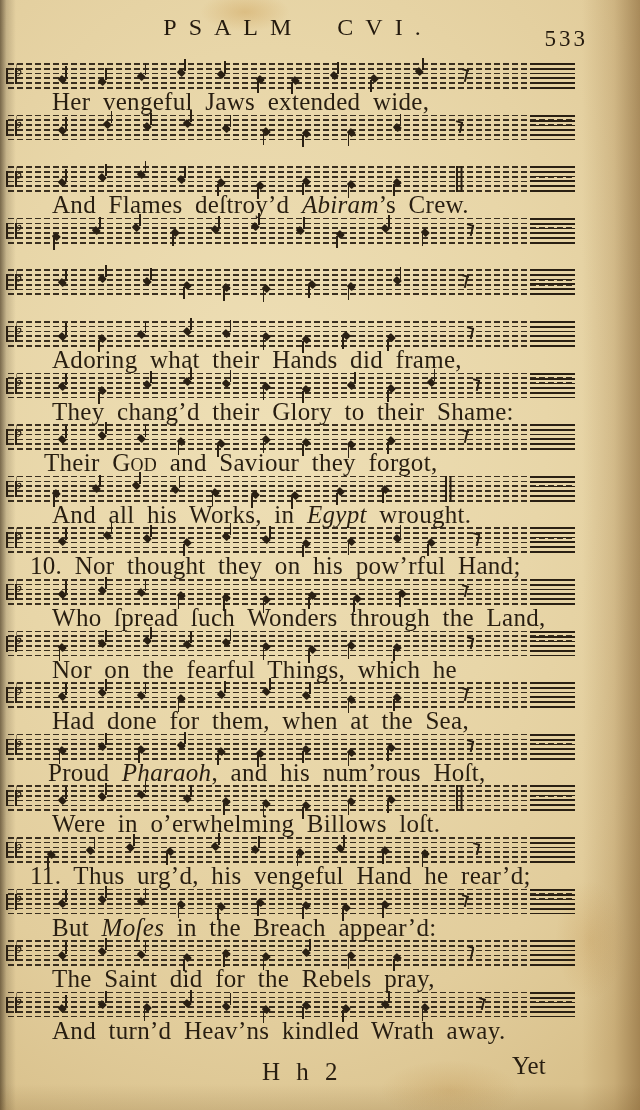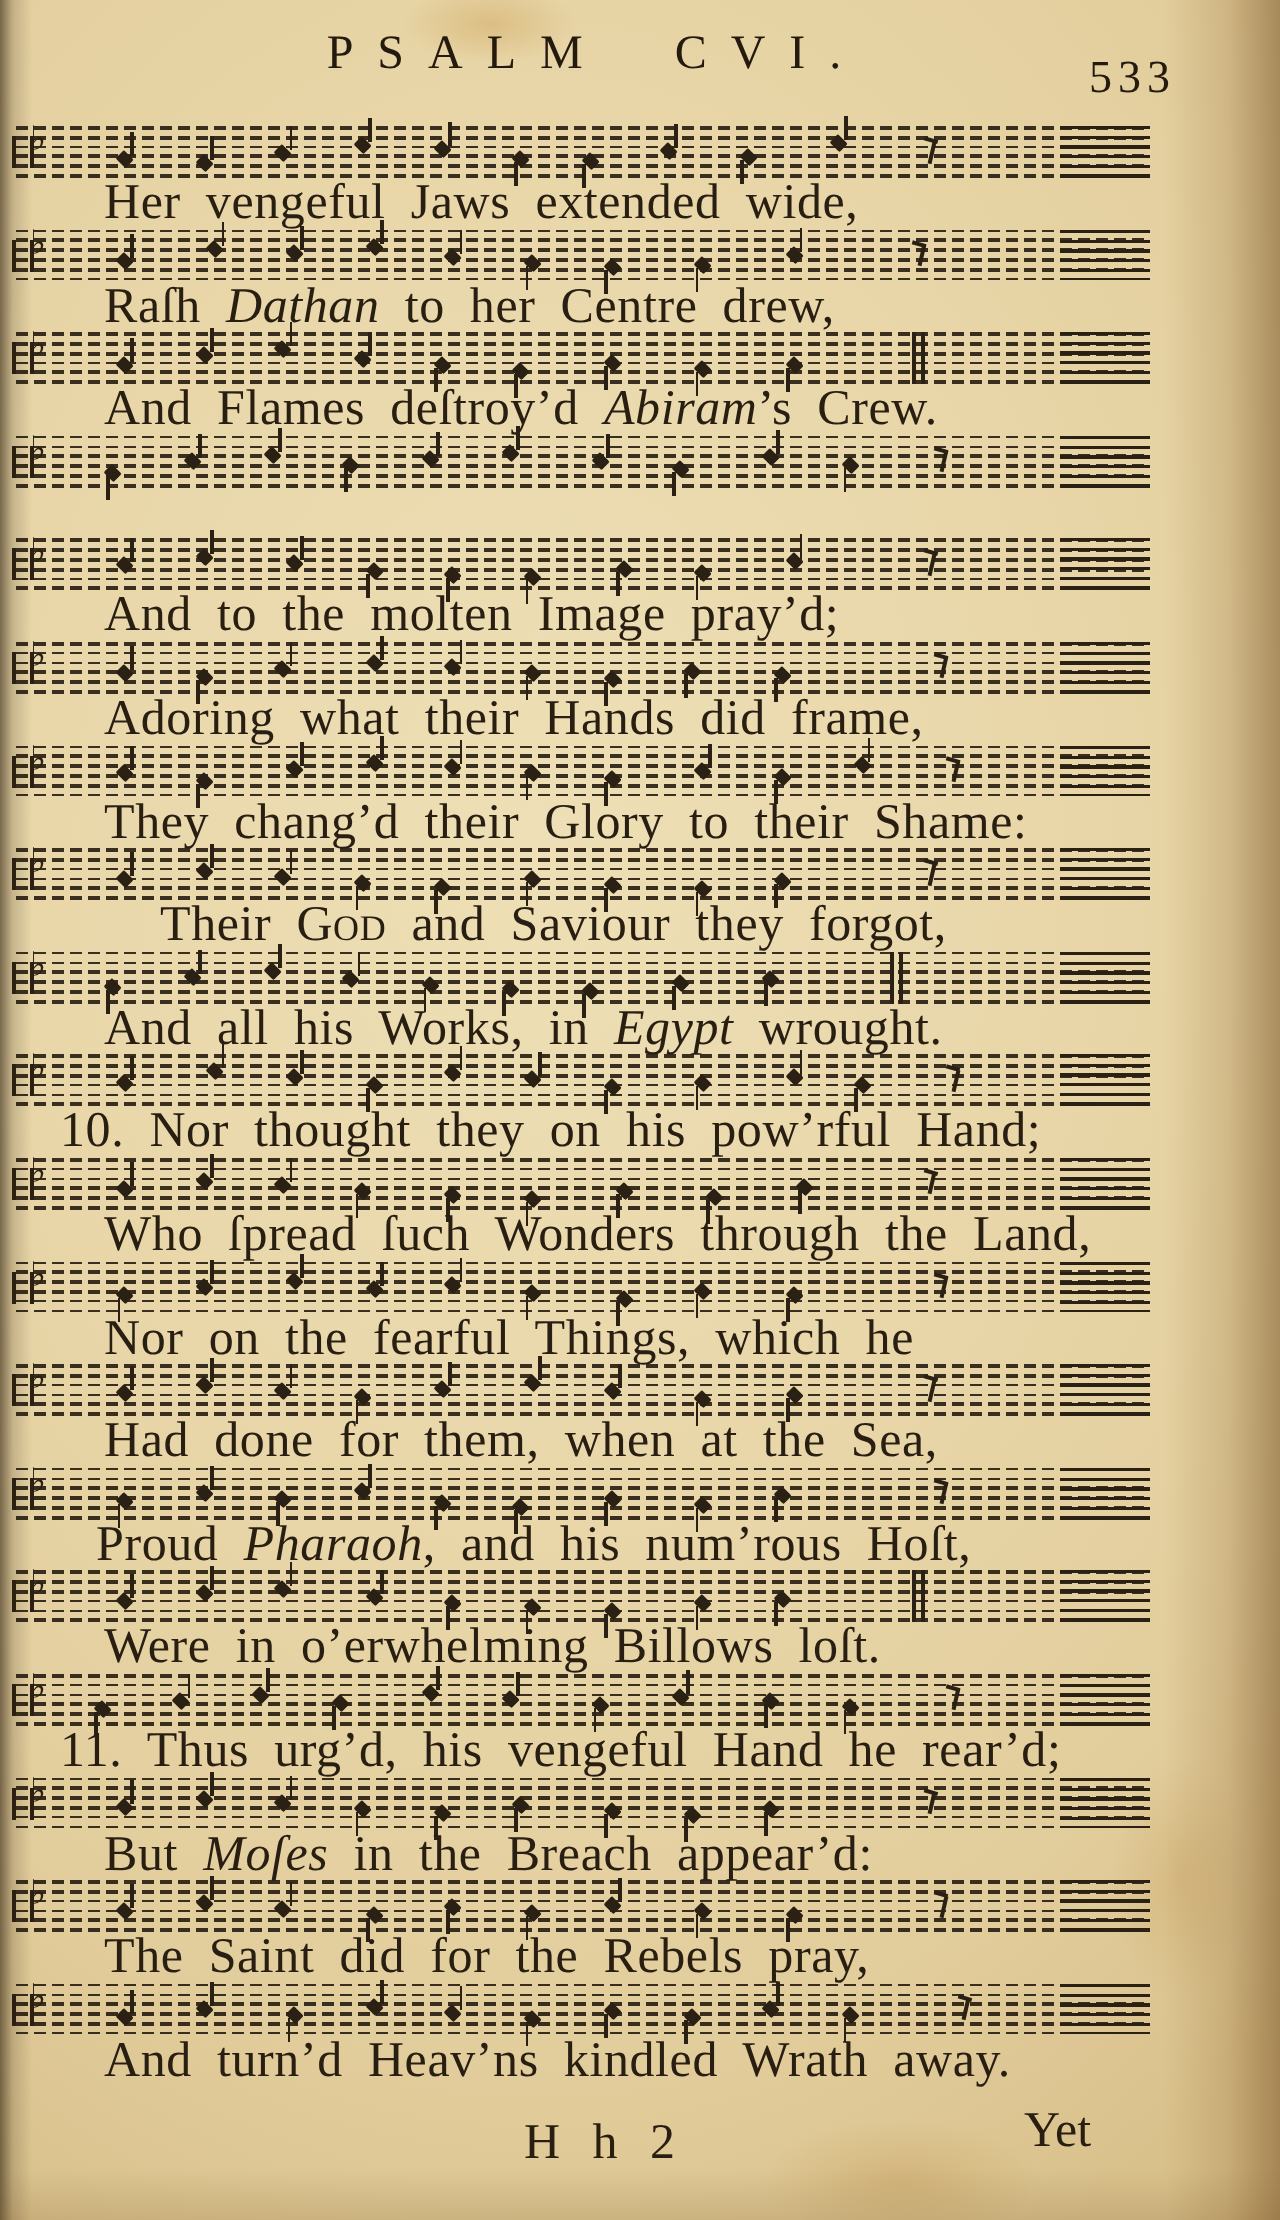--- a/index.html
+++ b/index.html
@@ -191,21 +191,20 @@
             <div class="head"></div>
             <div class="stem down"></div>
           </div>
           <div class="note" style="left: 68%; top: 9px;">
             <div class="head"></div>
             <div class="stem up"></div>
           </div>
           <div class="rest" style="left: 79%;"></div>
           <div class="endblock"></div>
         </div>
-        <div class="lyric" style="margin-left: 52px;"><span>Raſh </span><span class="it">Dathan</span><span> to her Centre drew,</span></div>
       </div>
       <div class="pair">
         <div class="staff">
           <div class="sline" style="top: 0px;"></div>
           <div class="sline" style="top: 4.82px;"></div>
           <div class="sline" style="top: 9.64px;"></div>
           <div class="sline" style="top: 14.46px;"></div>
           <div class="sline" style="top: 19.28px;"></div>
           <div class="sline" style="top: 24.1px;"></div>
           <div class="clef">
@@ -353,21 +352,20 @@
             <div class="head"></div>
             <div class="stem down"></div>
           </div>
           <div class="note" style="left: 68%; top: 8px;">
             <div class="head"></div>
             <div class="stem up"></div>
           </div>
           <div class="rest" style="left: 80%;"></div>
           <div class="endblock"></div>
         </div>
-        <div class="lyric" style="margin-left: 52px;"><span>And to the molten Image pray’d;</span></div>
       </div>
       <div class="pair">
         <div class="staff">
           <div class="sline" style="top: 0px;"></div>
           <div class="sline" style="top: 4.82px;"></div>
           <div class="sline" style="top: 9.64px;"></div>
           <div class="sline" style="top: 14.46px;"></div>
           <div class="sline" style="top: 19.28px;"></div>
           <div class="sline" style="top: 24.1px;"></div>
           <div class="clef">
@@ -516,21 +514,21 @@
             <div class="head"></div>
             <div class="stem down"></div>
           </div>
           <div class="note" style="left: 67%; top: 13px;">
             <div class="head"></div>
             <div class="stem down"></div>
           </div>
           <div class="rest" style="left: 80%;"></div>
           <div class="endblock"></div>
         </div>
-        <div class="lyric" style="margin-left: 80px;"><span>Their </span><span class="sc">God</span><span> and Saviour they forgot,</span></div>
+        <div class="lyric" style="margin-left: 44px;"><span>Their </span><span class="sc">God</span><span> and Saviour they forgot,</span></div>
       </div>
       <div class="pair">
         <div class="staff">
           <div class="sline" style="top: 0px;"></div>
           <div class="sline" style="top: 4.82px;"></div>
           <div class="sline" style="top: 9.64px;"></div>
           <div class="sline" style="top: 14.46px;"></div>
           <div class="sline" style="top: 19.28px;"></div>
           <div class="sline" style="top: 24.1px;"></div>
           <div class="clef">

